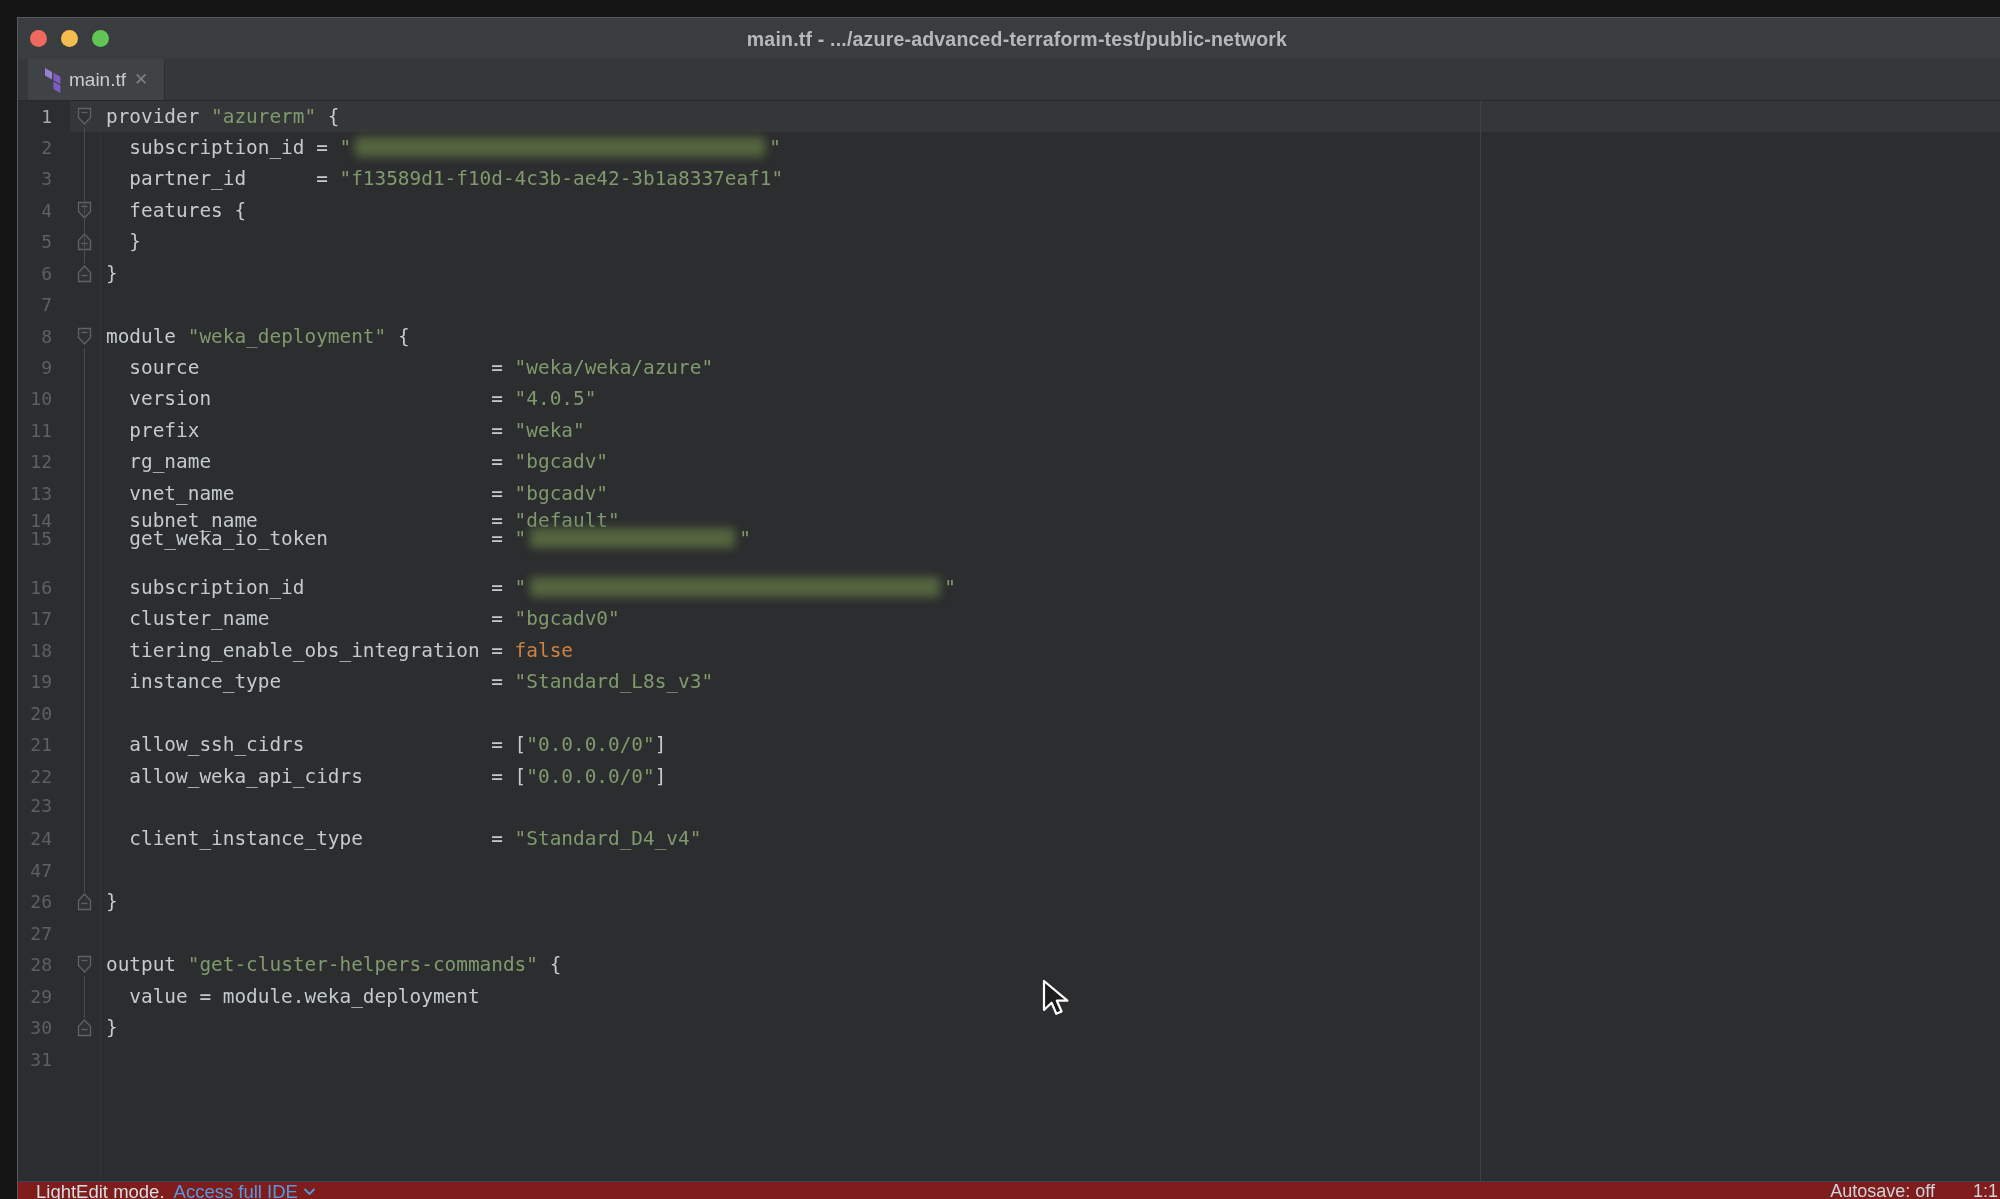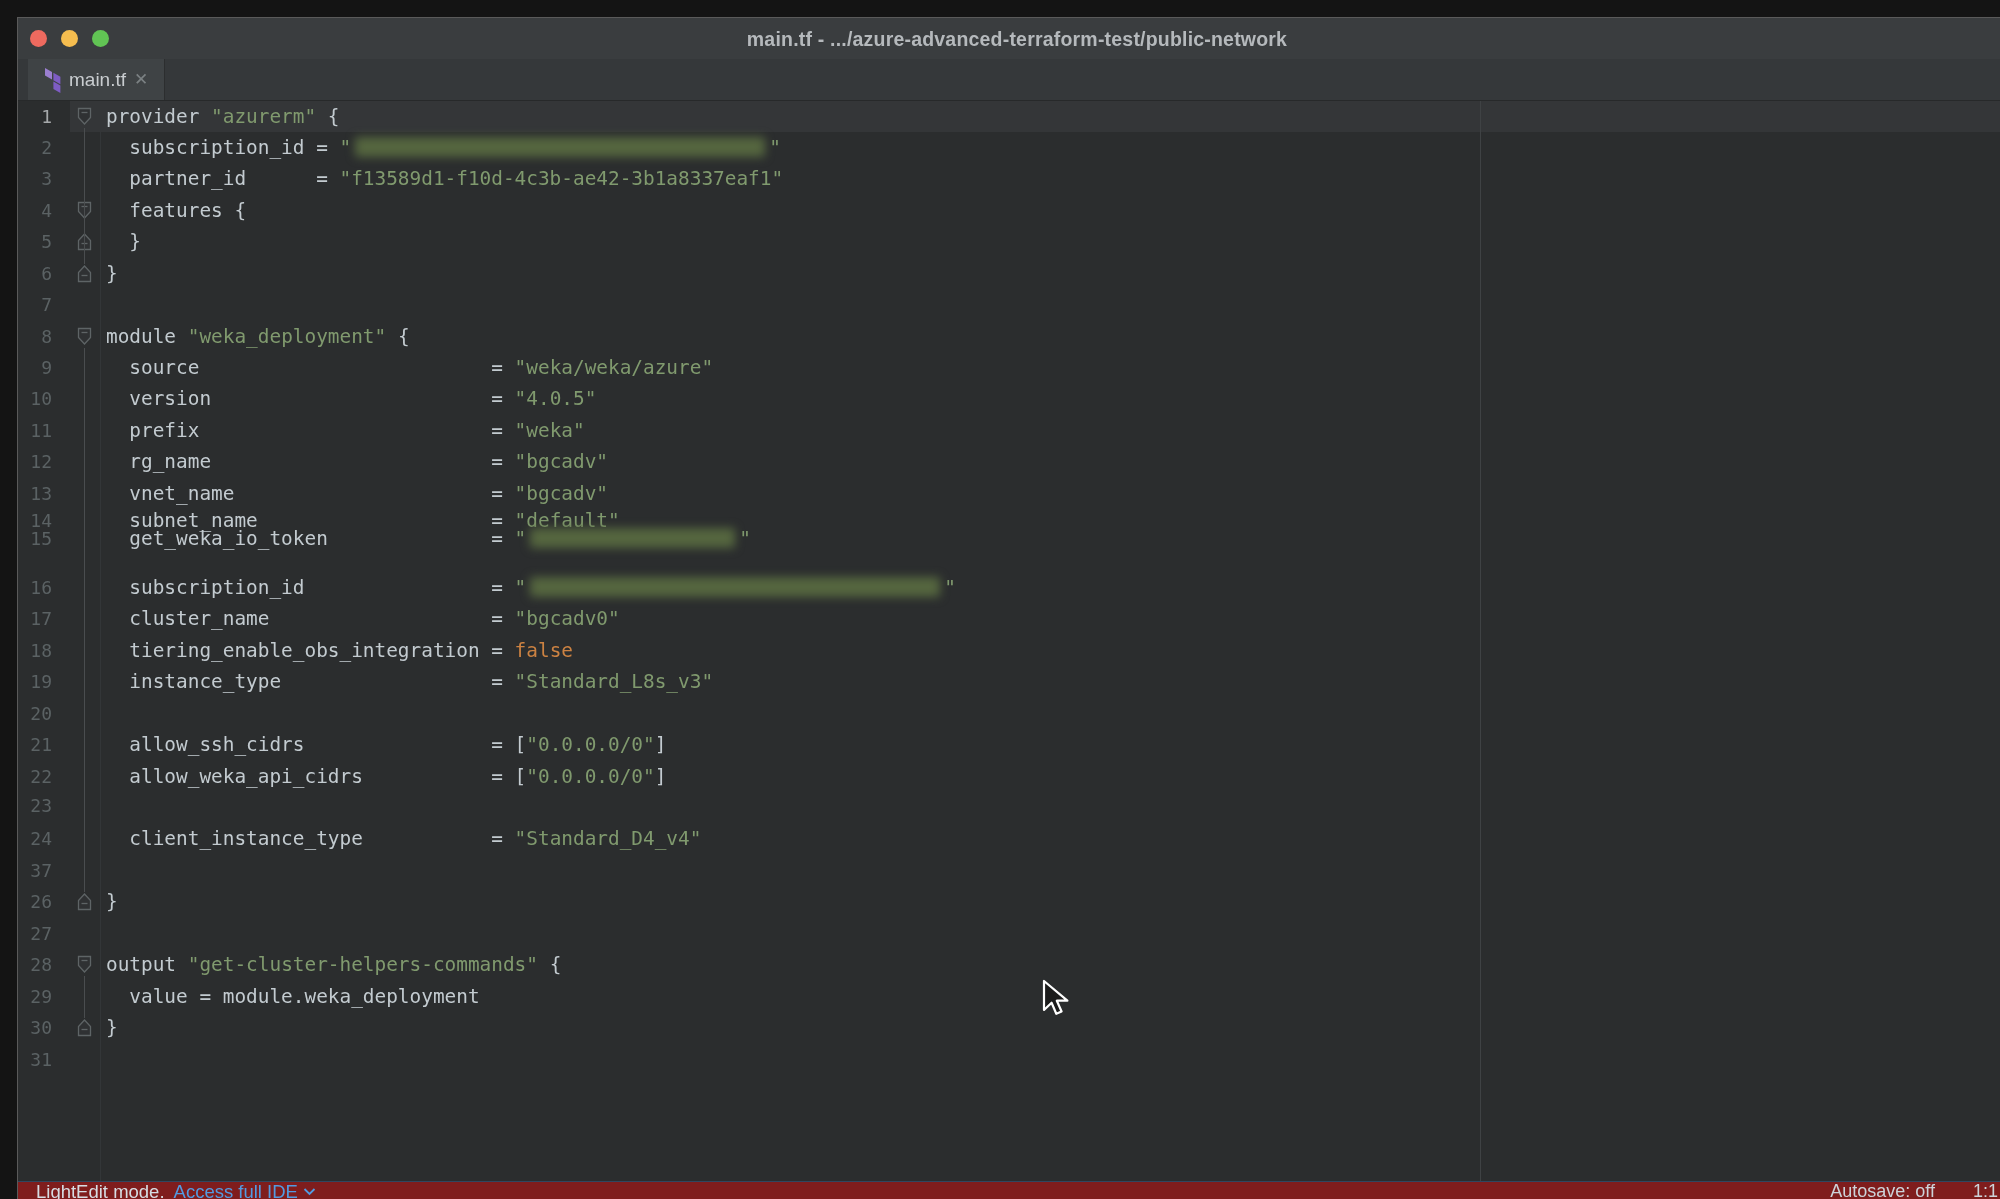--- a/index.html
+++ b/index.html
@@ -188,21 +188,21 @@
         <span class="codetext"><span class="tk-d">  allow_weka_api_cidrs           = </span><span class="tk-d">[</span><span class="tk-s">"0.0.0.0/0"</span><span class="tk-d">]</span></span>
       </div>
       <div class="line" style="top: 772px; padding-left: 16px;">
         <span class="lnum">23</span>
       </div>
       <div class="line" style="top: 805.49px;">
         <span class="lnum">24</span>
         <span class="codetext"><span class="tk-d">  client_instance_type           = </span><span class="tk-s">"Standard_D4_v4"</span></span>
       </div>
       <div class="line" style="top: 836.92px;">
-        <span class="lnum">37</span>
+        <span class="lnum">47</span>
         <span class="codetext"></span>
       </div>
       <div class="line" style="top: 868.35px;">
         <span class="lnum">26</span>
         <span class="foldmark"><svg width="17" height="21" viewBox="0 0 17 21">
             <path d="M2.5 18.5 h12 v-9 l-6 -6.5 l-6 6.5 z" fill="#2f3133" stroke="#5e6466" stroke-width="1.3"></path>
             <path d="M5.5 12.5 h6" stroke="#5e6466" stroke-width="1.3"></path>
           </svg></span>
         <span class="codetext"><span class="tk-d">}</span></span>
       </div>

